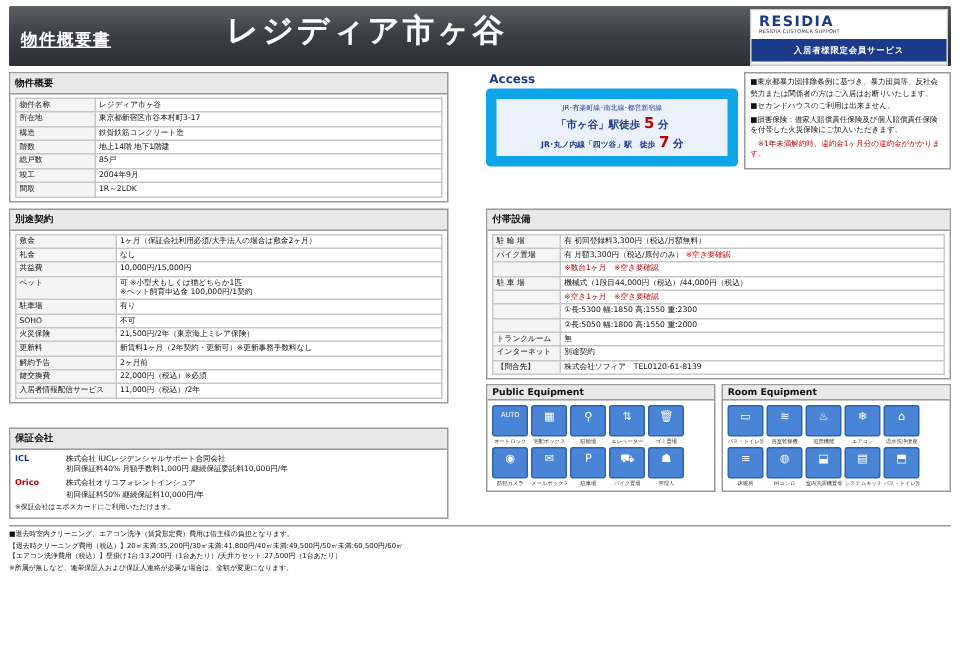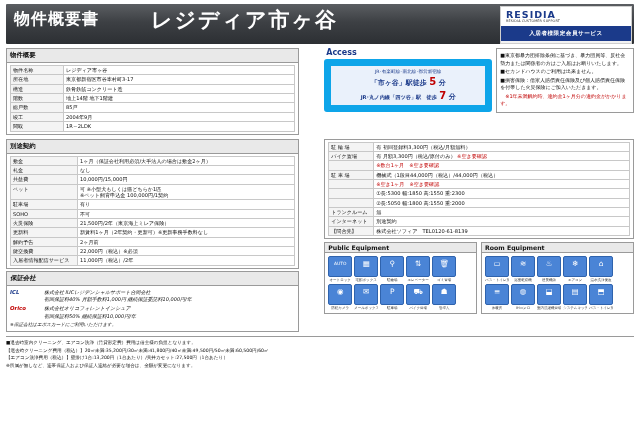--- a/index.html
+++ b/index.html
@@ -8,21 +8,21 @@
     background:#ffffff;
     font-family:"DejaVu Sans","Liberation Sans",sans-serif;
     font-size:5.2px;
     color:#111;
     overflow:hidden;
   }
   .sheet{position:relative;width:640px;height:443px;box-sizing:border-box;padding:4px 6px;}
 
   
   .header{position:relative;height:40px;background:linear-gradient(180deg,#5b5e62 0%,#3d4044 45%,#2c2f33 100%);border-radius:1px;overflow:hidden;}
-  .hdr-title{position:absolute;left:8px;top:5px;font-size:16px;font-weight:bold;color:#ffffff;letter-spacing:1px;}
+  .hdr-title{position:absolute;left:8px;top:15px;font-size:11px;font-weight:bold;color:#ffffff;letter-spacing:1px;text-decoration:underline;}
   .hdr-name{position:absolute;left:145px;top:2px;font-size:21px;font-weight:bold;color:#ffffff;letter-spacing:2px;}
   .hdr-brand{position:absolute;right:2px;top:2px;width:130px;height:36px;background:#f2f2f2;border:1px solid #cfcfcf;}
   .brand-top{height:19px;background:#ffffff;display:flex;flex-direction:column;justify-content:center;padding-left:5px;}
   .brand-logo{font-size:9.5px;font-weight:bold;color:#1b3a8a;letter-spacing:1px;line-height:9px;}
   .brand-sub{font-size:3.3px;color:#333;letter-spacing:.2px;}
   .brand-bot{height:15px;background:#1b3a8a;color:#fff;font-size:5.6px;font-weight:bold;display:flex;align-items:center;justify-content:center;letter-spacing:.5px;}
 
   
   .cols{display:flex;gap:5px;margin-top:4px;}
   .colL{width:300px;}
@@ -214,40 +214,41 @@
                 </tr>
             <tr>
                   <td class="k2">入居者情報配信サービス</td>
                   <td>11,000円（税込）/2年</td>
                 </tr>
           </tbody>
             </table>
         </div>
       </div>
 
-      <div class="box" style="margin-top:2px;font-style:italic;">
+      <div class="box" style="margin-top:16px;">
         <div class="sec-title">保証会社</div>
         <div class="company">
           <div class="row">
             <div class="badge">ICL</div>
             <div class="txt" style="white-space:pre-line">株式会社 IUCレジデンシャルサポート合同会社
 初回保証料40% 月額手数料1,000円 継続保証委託料10,000円/年</div>
           </div>
           <div class="row">
             <div class="badge" style="color:#c00000">Orico</div>
             <div class="txt" style="white-space:pre-line">株式会社オリコフォレントインシュア
 初回保証料50% 継続保証料10,000円/年</div>
           </div>
           <div class="mini">※保証会社はエポスカードにご利用いただけます。</div>
         </div>
       </div>
     </div>
 
     <div class="colR">
       <div class="box">
+        <div class="sec-title">付帯設備</div>
         <div class="sec-body">
           <table class="kv">
             <tbody>
                 <tr>
                   <td class="k3">駐 輪 場</td>
                   <td>有 初回登録料3,300円（税込/月額無料）</td>
                 </tr>
             <tr>
               <td class="k3">バイク置場</td>
               <td>

